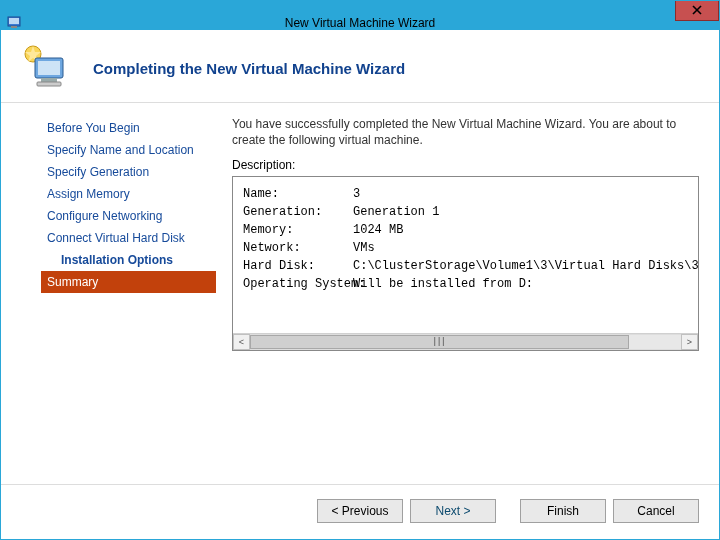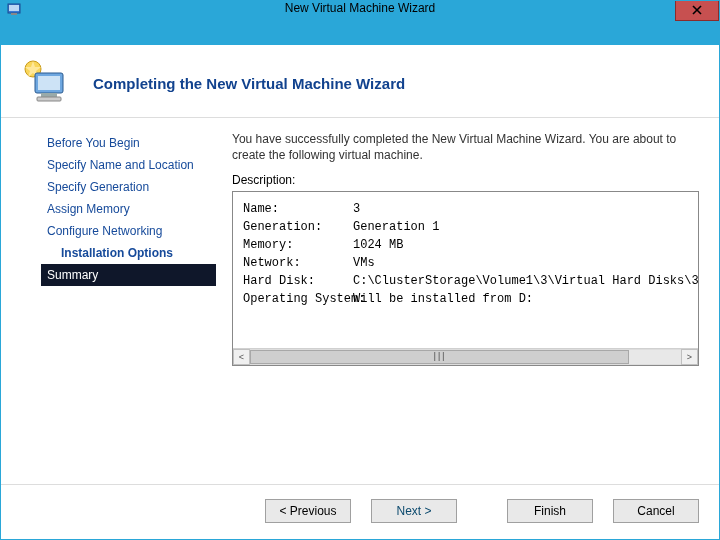--- a/index.html
+++ b/index.html
@@ -13,24 +13,24 @@
   }
   .window {
     width: 720px;
     height: 540px;
     border: 1px solid #2aa7d8;
     background: #fff;
     display: flex;
     flex-direction: column;
   }
   .titlebar {
-    height: 44px;
+    height: 29px;
     background: #2aa7d8;
     display: flex;
-    align-items: flex-start;
+    align-items: flex-end;
     position: relative;
     color: #000;
   }
   .titlebar .app-icon {
     width: 16px; height: 16px;
     margin-left: 6px;
     display: inline-block;
   }
   .titlebar .title {
     position: absolute;
@@ -87,21 +87,21 @@
   }
   .sidebar .item {
     padding: 3px 6px;
     color: #164a9a;
     cursor: pointer;
     white-space: nowrap;
     line-height: 16px;
   }
   .sidebar .item.indent { padding-left: 20px; font-weight: bold; }
   .sidebar .item.selected {
-    background: #0f172a;
+    background: #c2410c;
     color: #fff;
   }
   .main {
     flex: 1;
     display: flex;
     flex-direction: column;
     overflow: hidden;
   }
   .main .intro {
     color: #333;
@@ -173,21 +173,21 @@
   }
   .finish-note {
     margin-top: 14px;
     color: #333;
   }
   .footer {
     border-top: 1px solid #ddd;
     padding: 14px 20px 16px 20px;
     display: flex;
     justify-content: flex-end;
-    gap: 20px;
+    gap: 7px;
   }
   .footer button {
     min-width: 86px;
     height: 24px;
     background: #e9e9e9;
     border: 1px solid #a0a0a0;
     font-family: inherit;
     font-size: 12px;
     cursor: pointer;
   }
@@ -236,20 +236,21 @@
   </div>
 
   <div class="body">
 
     <div class="sidebar">
       <div class="item">Before You Begin</div>
       <div class="item">Specify Name and Location</div>
       <div class="item">Specify Generation</div>
       <div class="item">Assign Memory</div>
       <div class="item">Configure Networking</div>
+      <div class="item">Connect Virtual Hard Disk</div>
       <div class="item indent">Installation Options</div>
       <div class="item selected">Summary</div>
     </div>
 
     <div class="main">
       <div class="intro">You have successfully completed the New Virtual Machine Wizard. You are about to create the following virtual machine.</div>
       <div class="desc-label">Description:</div>
 
       <div class="details-box">
         <div class="details-content">

